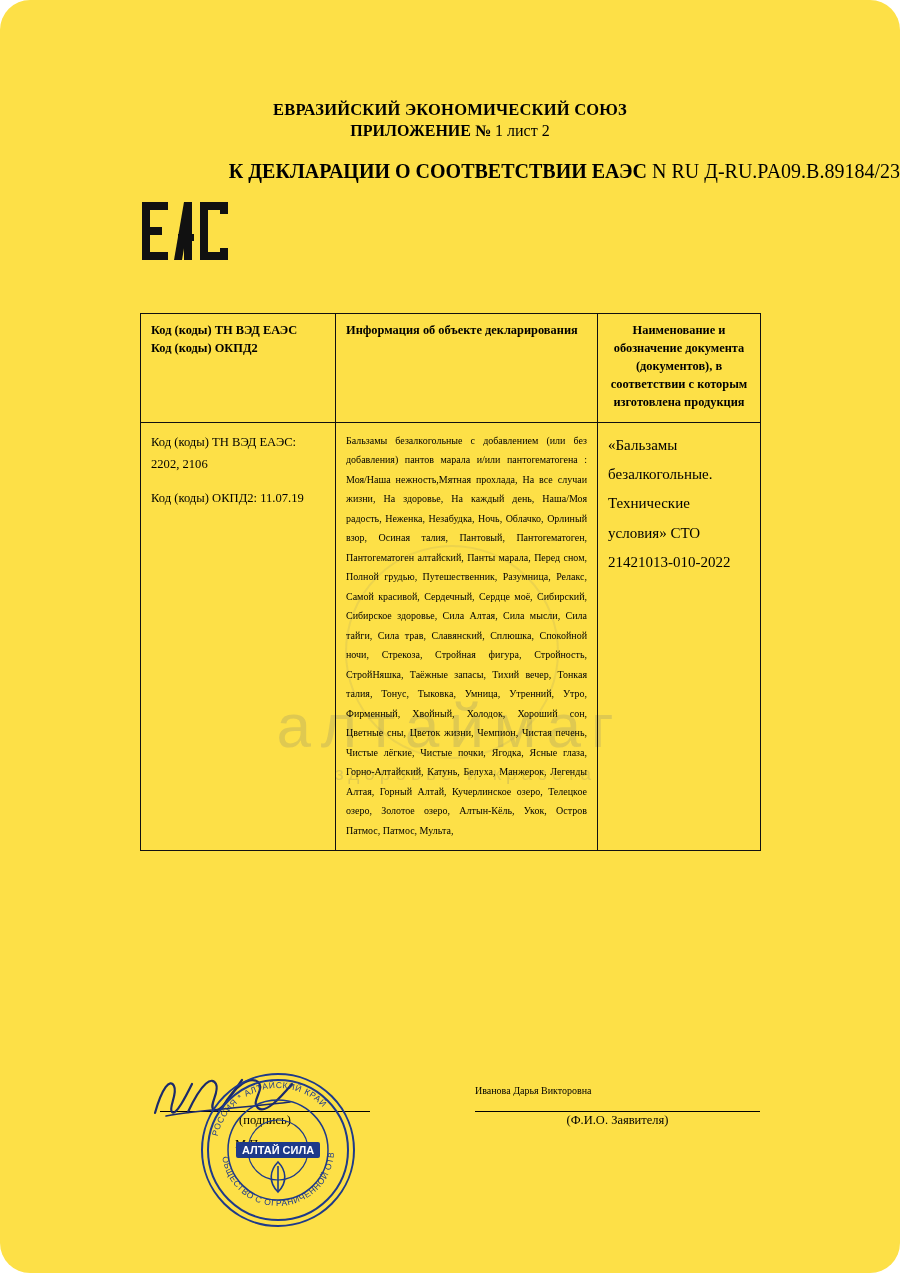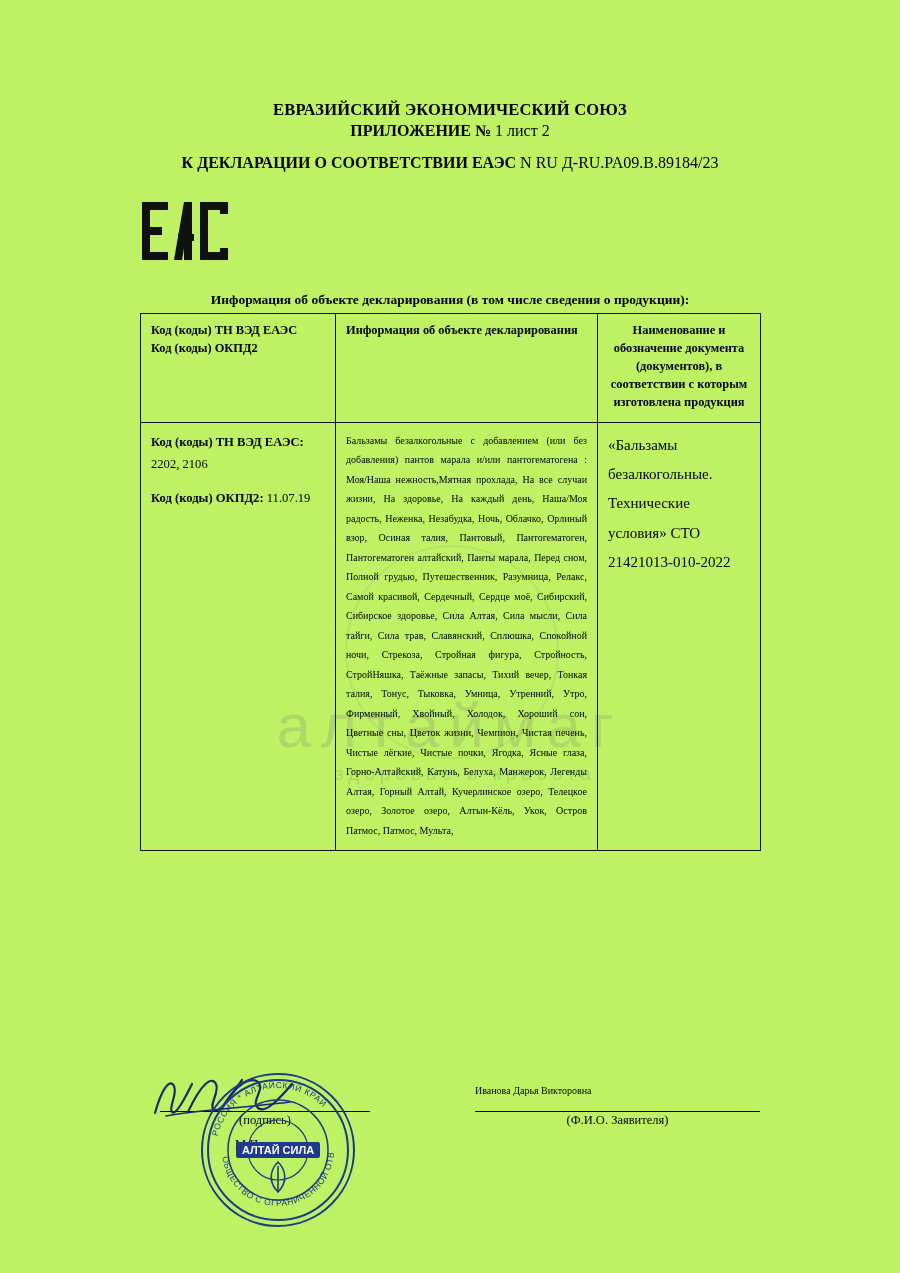--- a/index.html
+++ b/index.html
@@ -12,41 +12,43 @@
     height: 1273px;
     position: relative;
     font-family: "Liberation Serif", serif;
     color: #000;
     overflow: hidden;
   }
 
   .page {
     position: absolute;
     inset: 0;
-    background: #bef264;
+    background: #fde047;
+    border-radius: 30px;
   }
 
   
   .header {
     text-align: center;
     padding-top: 100px;
   }
   .header .line1 {
     font-weight: bold;
     font-size: 16.5px;
     letter-spacing: 0.2px;
   }
   .header .line2 {
     margin-top: 2px;
     font-size: 16px;
   }
   .header .line2 b { font-weight: bold; }
   .header .line3 {
-    margin-top: 14px;
-    font-size: 16px;
+    margin-top: 20px;
+    font-size: 20px;
+    text-align: right;
   }
   .header .line3 b { font-weight: bold; }
 
   
   .eac-mark {
     position: absolute;
     left: 140px;
     top: 200px;
     width: 92px;
     height: 62px;
@@ -89,21 +91,21 @@
     vertical-align: top;
   }
   th.h1 { text-align: left; }
   th.h2 { text-align: left; }
   th.h3 { text-align: center; }
 
   td.codes {
     font-size: 12.6px;
     line-height: 1.75;
   }
-  td.codes .bold { font-weight: bold; }
+  td.codes .bold { font-weight: normal; }
   td.codes .gap { height: 12px; }
 
   td.body {
     font-size: 10px;
     line-height: 1.95;
     text-align: justify;
     text-justify: inter-word;
     hyphens: none;
   }
   td.docs {
@@ -248,21 +250,20 @@
 
         <rect x="60" y="2" width="28" height="8"></rect>
         <rect x="60" y="2" width="8" height="58"></rect>
         <rect x="60" y="52" width="28" height="8"></rect>
         <rect x="80" y="2" width="8" height="12"></rect>
         <rect x="80" y="48" width="8" height="12"></rect>
       </g>
     </svg>
   </div>
 
-  <div class="section-caption">Информация об объекте декларирования (в том числе сведения о продукции):</div>
 
   <div class="wm-circle"></div>
   <div class="watermark">
     <div class="wm-main">алтаймаг</div>
     <div class="wm-sub">здоровье и красота</div>
   </div>
 
   <table class="decl">
     <colgroup>
       <col class="col1">

